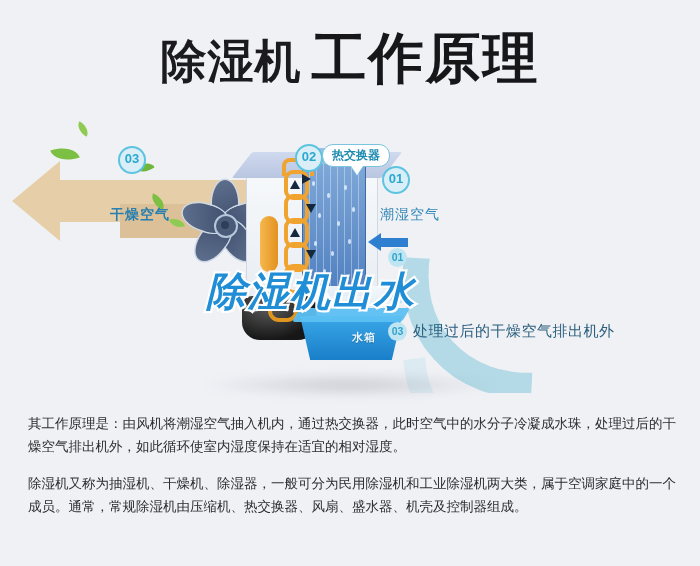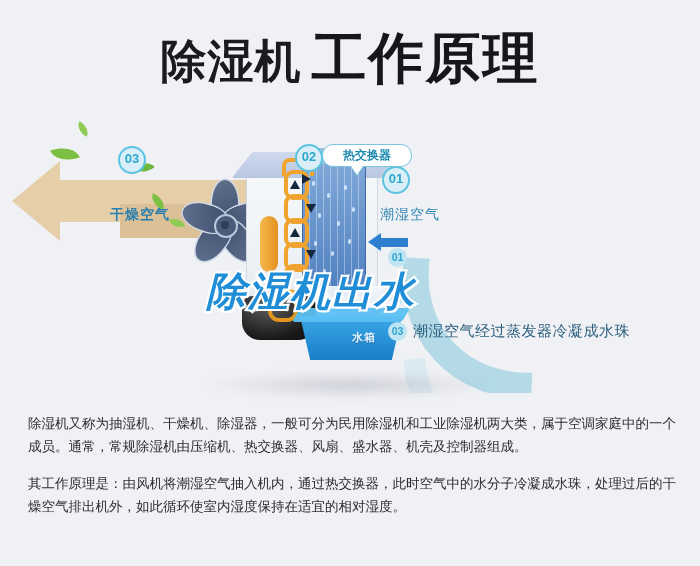--- a/index.html
+++ b/index.html
@@ -364,21 +364,21 @@
     text-align: center;
   }
   .b03 { left: 118px; top: 38px; }
   .b02 { left: 295px; top: 36px; }
   .b01 { left: 382px; top: 58px; }
 
   .bubble {
     position: absolute;
     left: 322px;
     top: 36px;
-    padding: 2px 20px;
+    padding: 2px 9px;
     background: #ffffff;
     border: 1.6px solid #7ac4de;
     border-radius: 11px;
     color: #1f8bb0;
     font-size: 12px;
     font-weight: 700;
     white-space: nowrap;
   }
   .bubble:after {
     content: "";
@@ -584,27 +584,27 @@
 
     <div class="steps">
       <div class="step">
         <span class="step-badge">01</span>
       </div>
       <div class="step">
         <span class="step-badge">02</span>
       </div>
       <div class="step">
         <span class="step-badge">03</span>
-        <span class="step-text">潮湿空气经过蒸发器冷凝成水珠</span>
+        <span class="step-text">处理过后的干燥空气排出机外</span>
       </div>
     </div>
   </div>
 
   <div class="ground-shadow"></div>
 
   <div class="watermark">除湿机出水</div>
 
   <div class="copy">
+    <p>其工作原理是：由风机将潮湿空气抽入机内，通过热交换器，此时空气中的水分子冷凝成水珠，处理过后的干燥空气排出机外，如此循环使室内湿度保持在适宜的相对湿度。</p>
     <p>除湿机又称为抽湿机、干燥机、除湿器，一般可分为民用除湿机和工业除湿机两大类，属于空调家庭中的一个成员。通常，常规除湿机由压缩机、热交换器、风扇、盛水器、机壳及控制器组成。</p>
-    <p>其工作原理是：由风机将潮湿空气抽入机内，通过热交换器，此时空气中的水分子冷凝成水珠，处理过后的干燥空气排出机外，如此循环使室内湿度保持在适宜的相对湿度。</p>
   </div>
 
 </div>
 
 </body></html>

